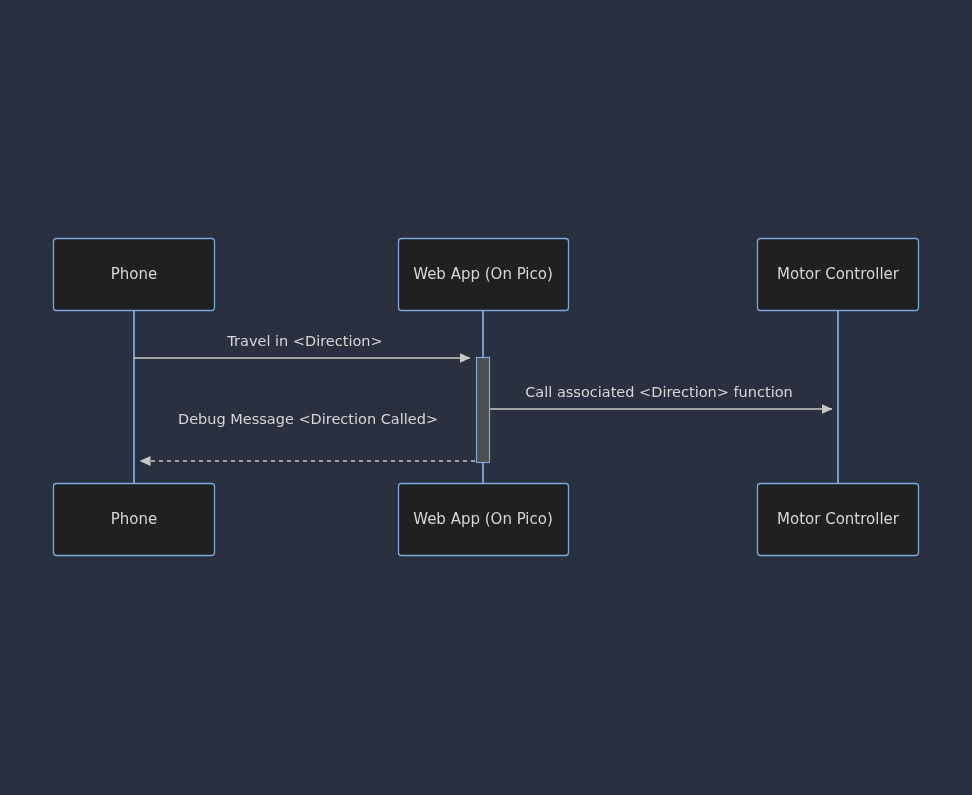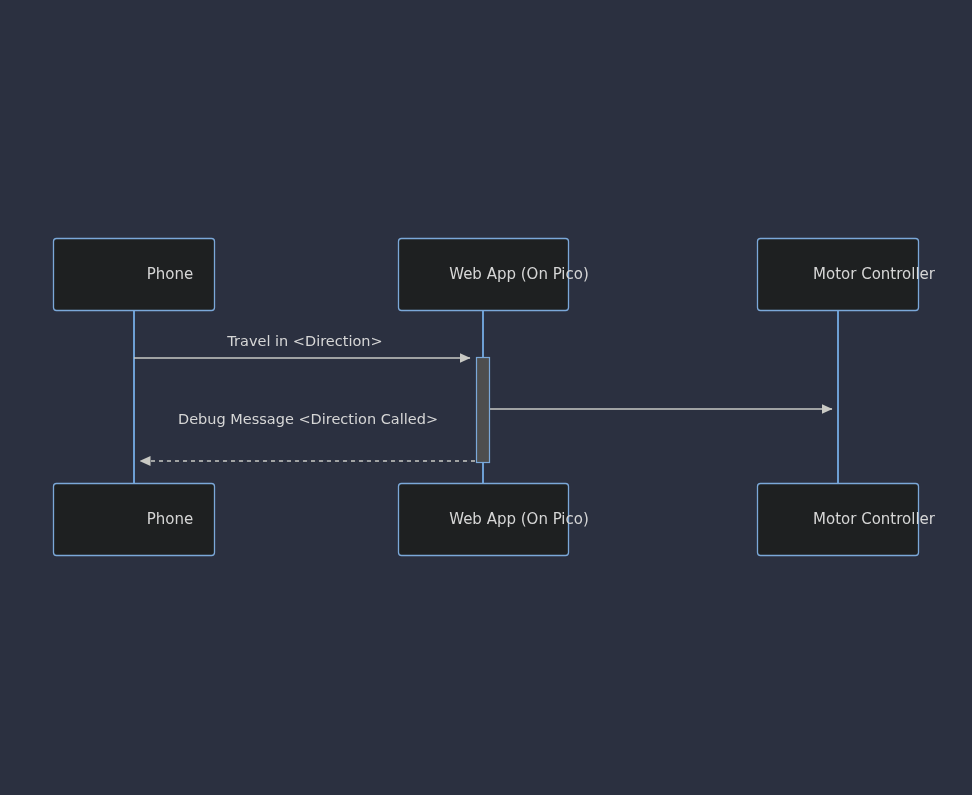--- a/index.html
+++ b/index.html
@@ -33,21 +33,20 @@
     color: #d6d6d6;
     font-size: 15px;
     font-weight: 400;
     white-space: nowrap;
     line-height: 1;
     user-select: none;
   }
   .participant-label {
     text-align: center;
     transform: translate(-50%, -50%);
-    margin-left: 36px;
   }
   .message-label {
     text-align: left;
     transform: translate(-50%, -50%);
     font-size: 14.5px;
   }
 </style>
 </head>
 <body>
 
@@ -96,15 +95,16 @@
 
   <div class="participant-label" style="left:134px; top:274px;">Phone</div>
   <div class="participant-label" style="left:483px; top:274px;">Web App (On Pico)</div>
   <div class="participant-label" style="left:838px; top:274px;">Motor Controller</div>
 
   <div class="participant-label" style="left:134px; top:519px;">Phone</div>
   <div class="participant-label" style="left:483px; top:519px;">Web App (On Pico)</div>
   <div class="participant-label" style="left:838px; top:519px;">Motor Controller</div>
 
   <div class="message-label" style="left:305px; top:341px;">Travel in &lt;Direction&gt;</div>
+  <div class="message-label" style="left:659px; top:392px;">Call associated &lt;Direction&gt; function</div>
   <div class="message-label" style="left:308px; top:419px;">Debug Message &lt;Direction Called&gt;</div>
 
 </div>
 
 </body></html>

